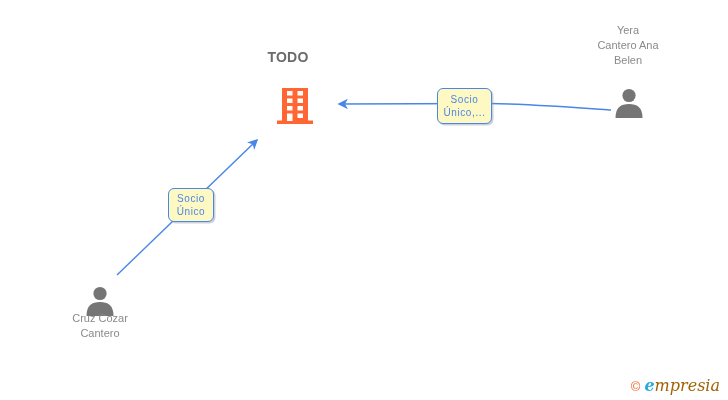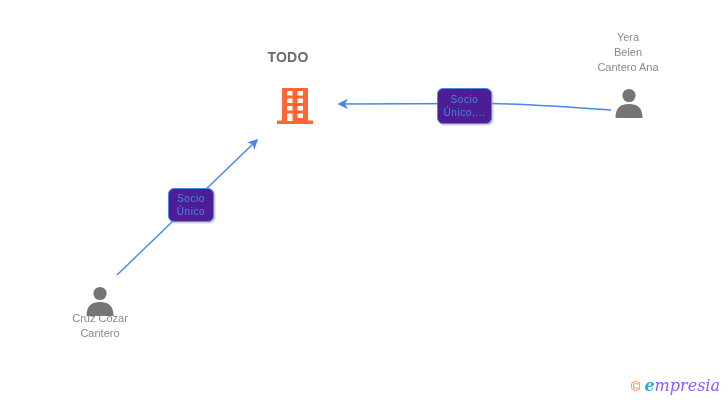--- a/index.html
+++ b/index.html
@@ -14,36 +14,36 @@
   }
   .company-label span{display:block;}
   .building{position:absolute;left:276px;top:88px;width:38px;height:36px;cursor:pointer;}
   .person{position:absolute;cursor:pointer;}
   .person svg{display:block;}
   .person-name{
     position:absolute;text-align:center;font-size:11px;color:#8a8a8a;line-height:15px;
   }
   .person-name span{display:block;}
   .edge-label{
-    position:absolute;background:#4c1d95;border:1px solid #4a86e8;border-radius:6px;
+    position:absolute;background:#fef9c3;border:1px solid #4a86e8;border-radius:6px;
     box-shadow:1.5px 1.5px 0 rgba(140,155,180,.45);
     display:flex;flex-direction:column;align-items:center;justify-content:center;
     font-size:10px;color:#4a86e8;letter-spacing:.6px;line-height:13px;cursor:pointer;
   }
   .edge-label span{display:block;text-align:center;}
   .edge-label.left{left:168px;top:188px;width:44px;height:32px;}
   .edge-label.right{left:437px;top:88px;width:53px;height:34px;}
   .footer-logo{
     position:absolute;right:8px;bottom:6px;display:flex;align-items:baseline;gap:4px;
     cursor:pointer;user-select:none;
   }
   .copyright{color:#f26522;font-size:13px;font-family:"Liberation Sans",sans-serif;}
   .brand{font-family:"DejaVu Serif", serif;font-style:italic;font-size:16px;line-height:16px;}
   .brand .e{color:#29abe2;font-weight:bold;}
-  .brand .rest{color:#8b5cf6;}
+  .brand .rest{color:#a16207;}
 </style>
 </head>
 <body>
 
 <div class="canvas">
 
   <svg class="links" viewBox="0 0 728 400" xmlns="http://www.w3.org/2000/svg">
     <defs>
       <marker id="arrow" viewBox="0 0 10 10" refX="8.5" refY="5" markerWidth="7.5" markerHeight="7.5" orient="auto">
         <path d="M0,0 L10,5 L0,10 L2.8,5 Z" fill="#4a86e8"></path>
@@ -73,24 +73,24 @@
 
   <div class="edge-label right">
     <span>Socio</span>
     <span>Único,...</span>
   </div>
   <div class="edge-label left">
     <span>Socio</span>
     <span>Único</span>
   </div>
 
-  <div class="person-name" style="left:568px;top:30px;width:120px;">
+  <div class="person-name" style="left:568px;top:23px;width:120px;">
     <span>Yera</span>
+    <span>Cantero Ana</span>
     <span>Belen</span>
-    <span>Cantero Ana</span>
   </div>
   <div class="person" style="left:613px;top:88px;">
     <svg viewBox="0 0 32 30" width="32" height="30" xmlns="http://www.w3.org/2000/svg">
       <circle cx="16" cy="7.5" r="6.6" fill="#757575"></circle>
       <path d="M2.5 30 C2.5 19 8 16 16 16 C24 16 29.5 19 29.5 30 Z" fill="#757575"></path>
     </svg>
   </div>
 
   <div class="person" style="left:84px;top:286px;">
     <svg viewBox="0 0 32 30" width="32" height="30" xmlns="http://www.w3.org/2000/svg">

